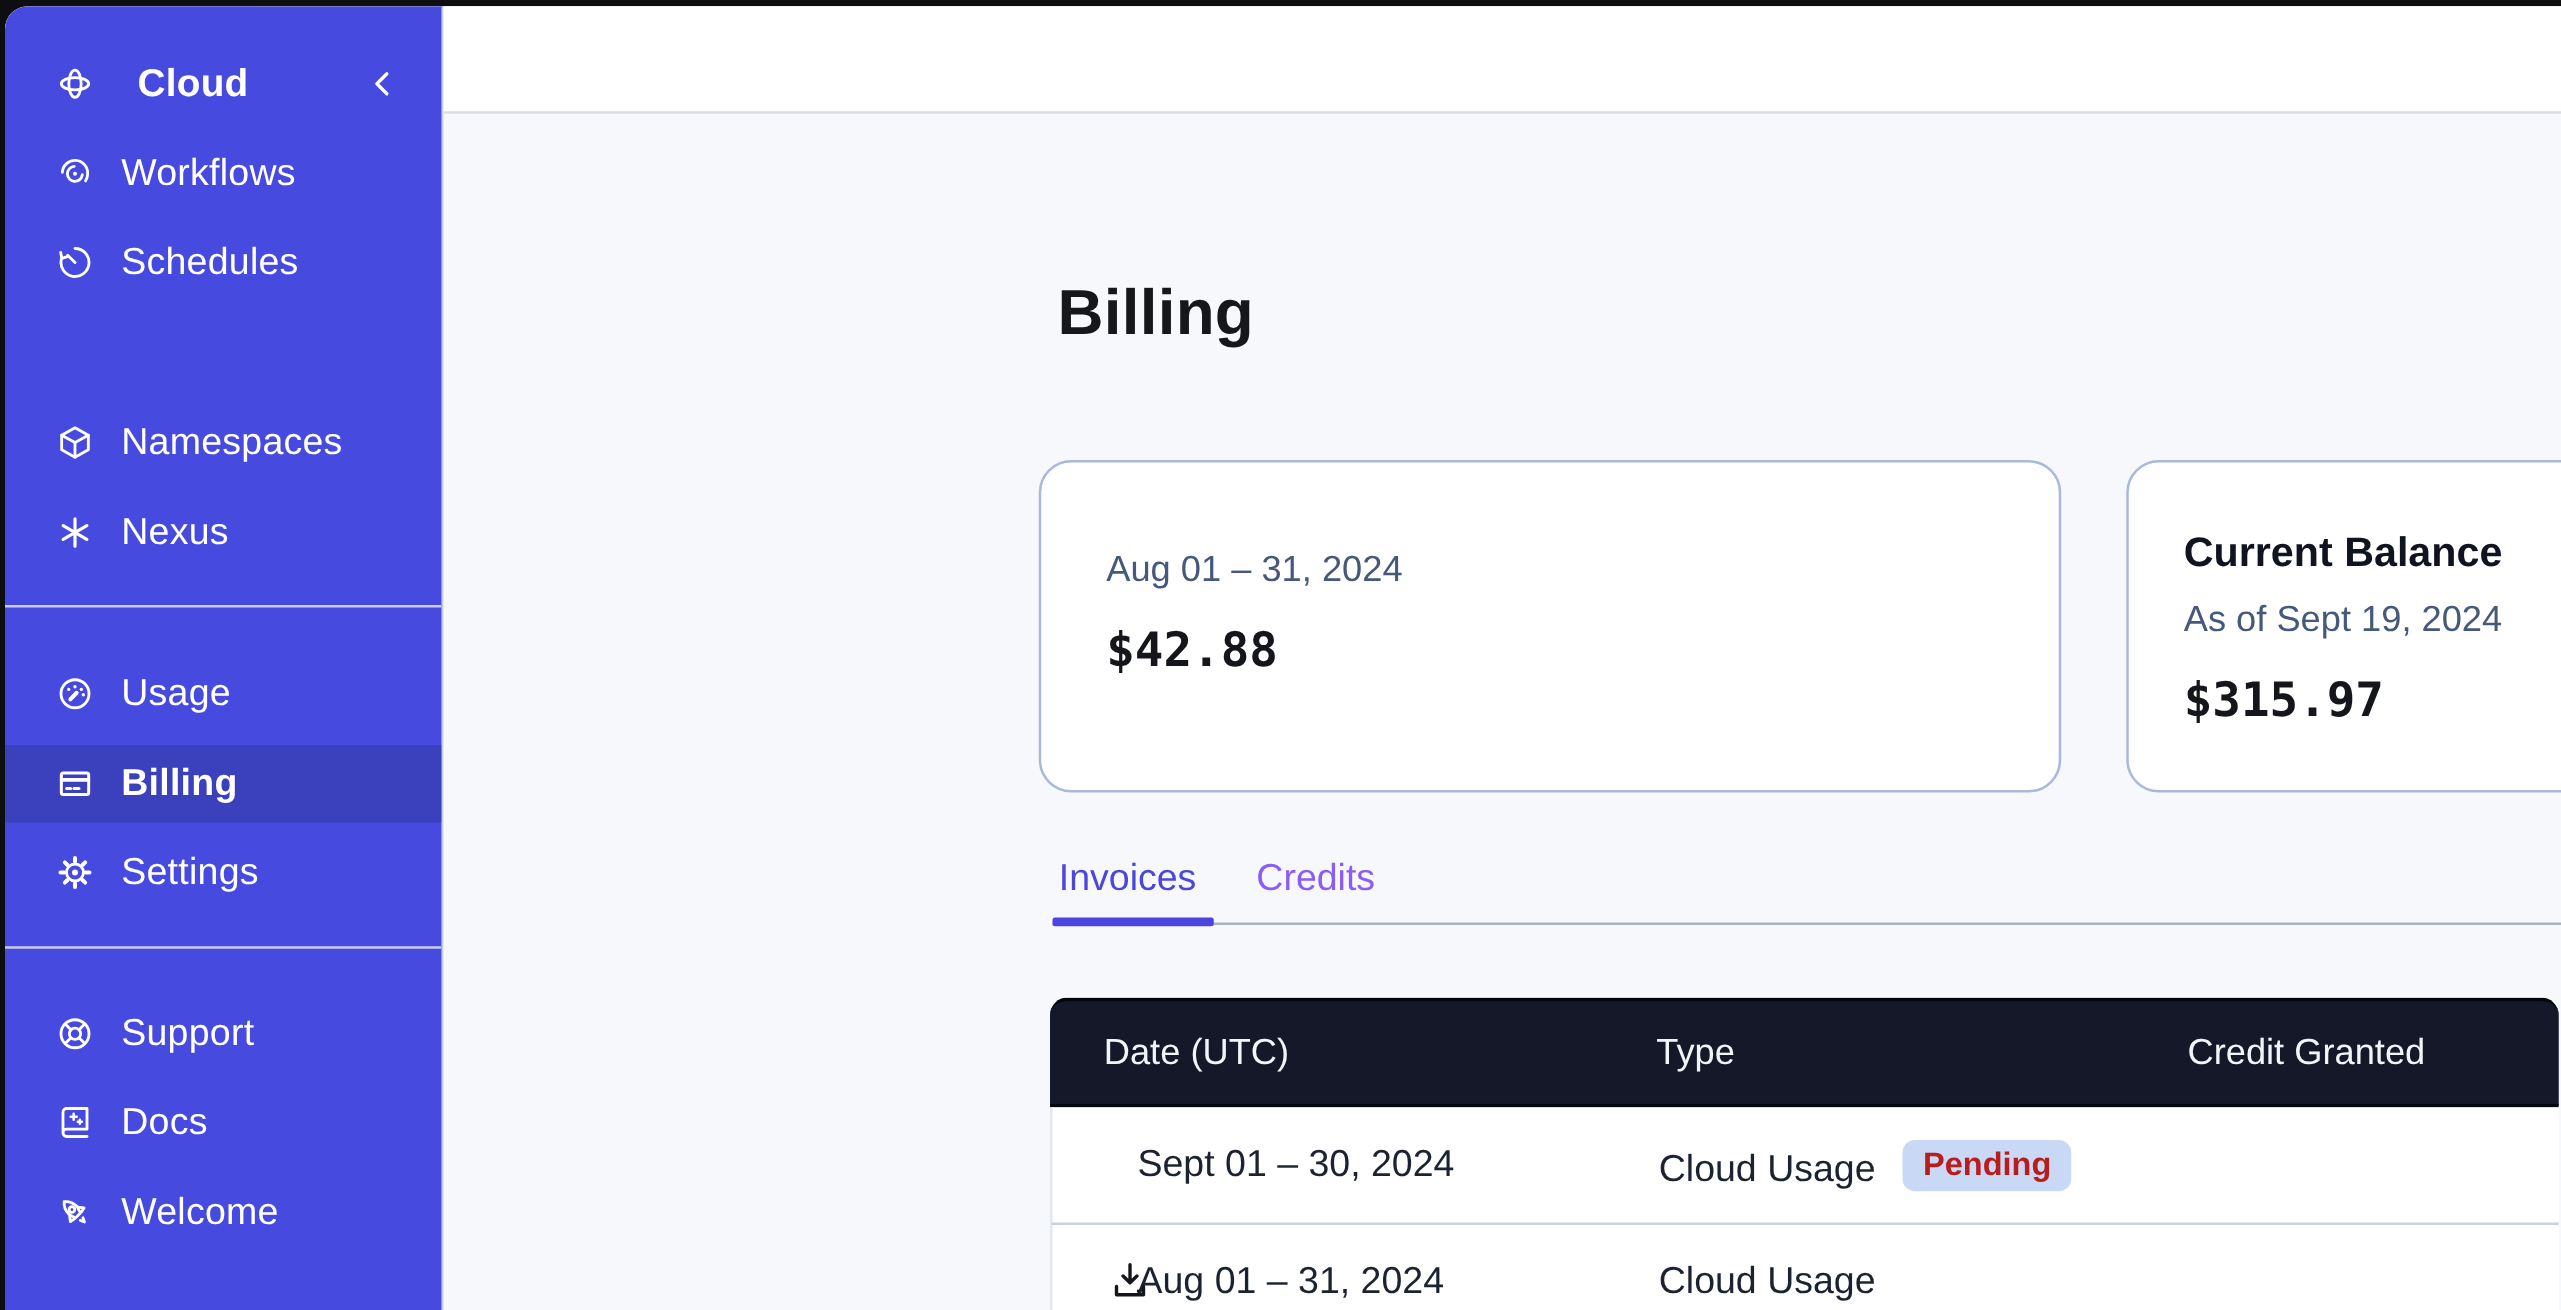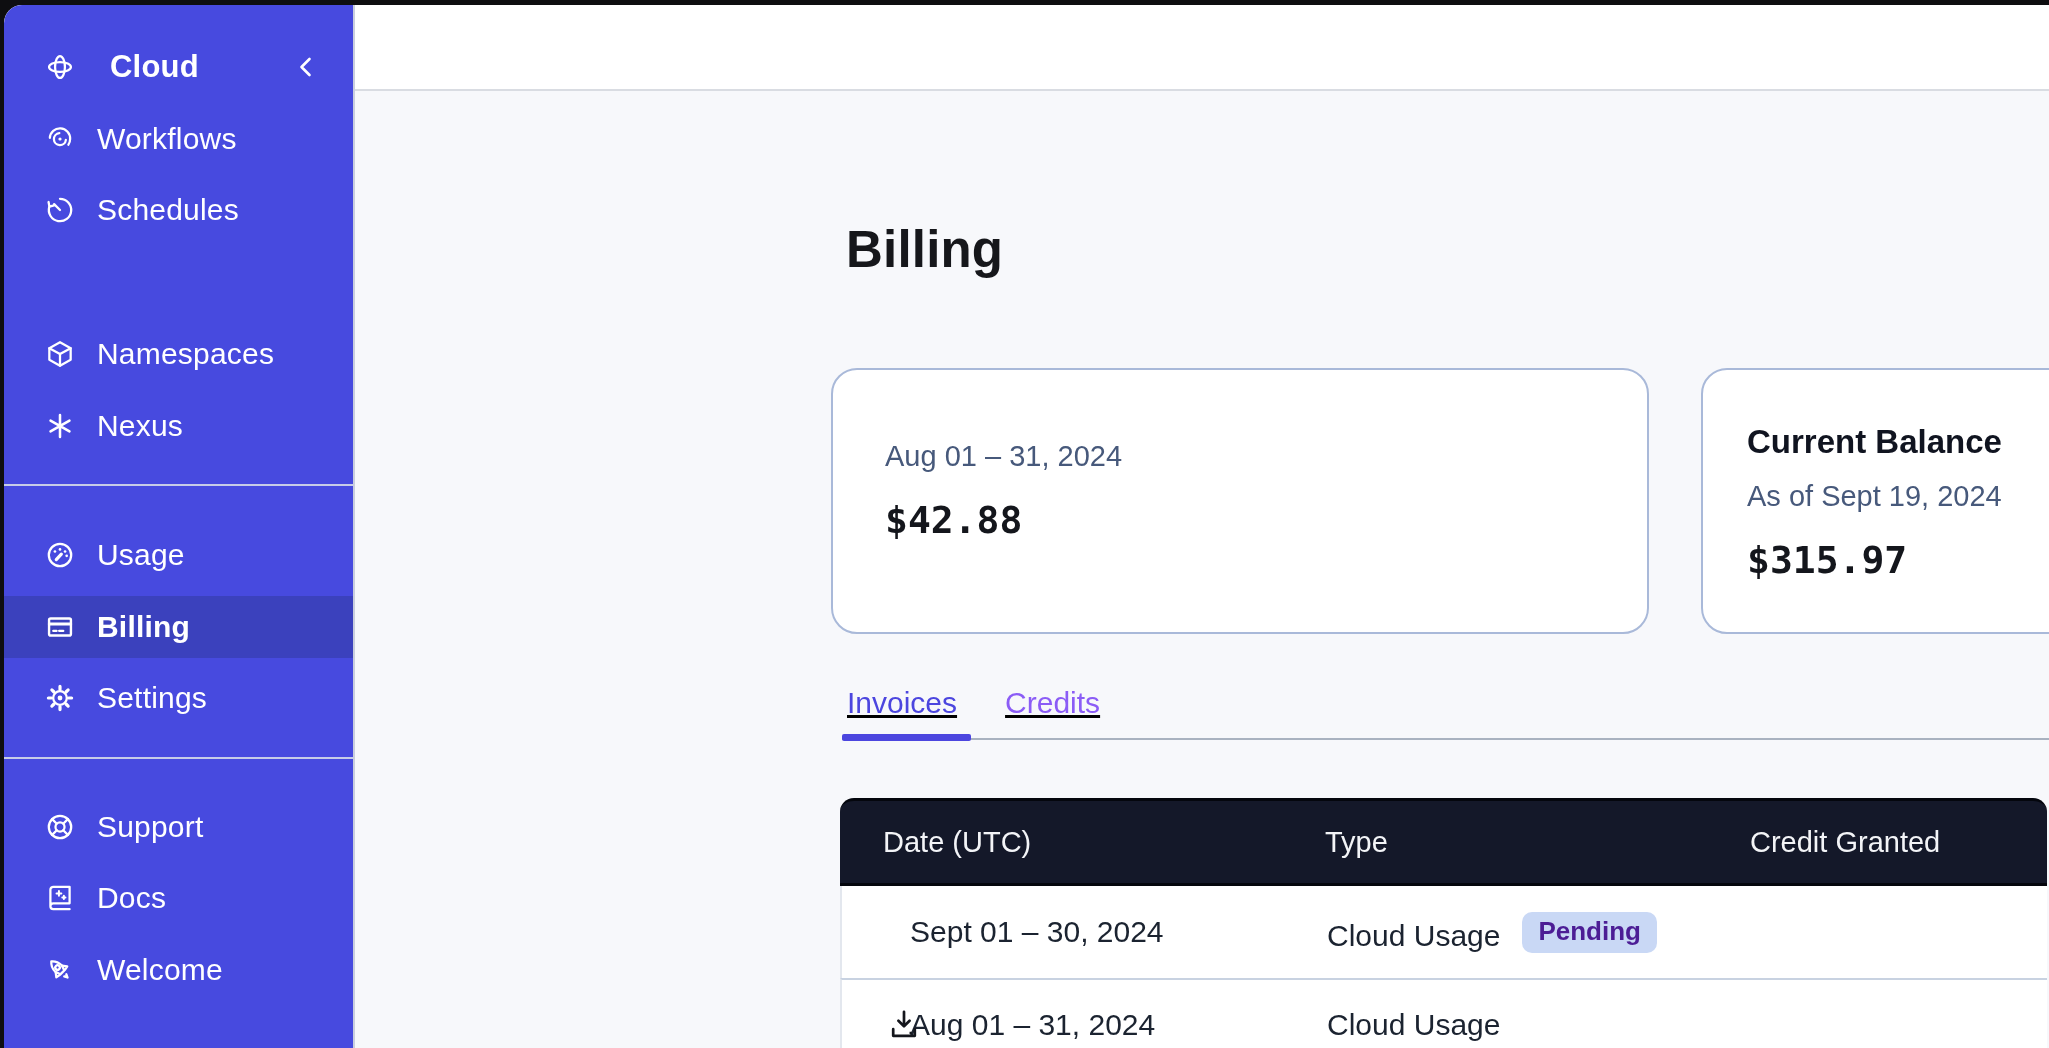--- a/index.html
+++ b/index.html
@@ -32,21 +32,21 @@
 
   .cards{position:absolute;left:476px;top:363px;display:flex;gap:52px;}
   .card{width:818px;height:266px;box-sizing:border-box;background:#fff;
         border:2px solid #A9B9D9;border-radius:26px;padding:52px 40px 0 52px;}
   .card.balance{padding-left:44px;}
   .card-title{font-size:33px;line-height:40px;font-weight:700;color:#101420;}
   .card-period{font-size:29px;line-height:36px;margin-top:16px;color:#47597B;}
   .card-amount{font-family:"DejaVu Sans Mono",monospace;font-size:38px;line-height:48px;
                margin-top:22px;color:#14161C;font-weight:bold;}
 
-  .tabs{position:absolute;left:492px;top:678px;display:flex;gap:48px;text-decoration:underline;}
+  .tabs{position:absolute;left:492px;top:678px;display:flex;gap:48px;}
   .tab{font-size:30px;line-height:40px;font-weight:500;color:#8b5cf6;cursor:pointer;}
   .tab.active{color:#4C46DF;}
   .tab-rule{position:absolute;left:487px;right:0;top:733px;height:2px;background:#A9B2C0;}
   .tab-underline{position:absolute;left:487px;top:729px;width:129px;height:7px;
                  background:#4C46DF;border-radius:2px;}
 
   
   .tbl{position:absolute;left:485px;top:793px;right:2px;}
   .tbl-header{display:grid;grid-template-columns:485px 425px 1fr;align-items:center;
               height:82px;background:#141829;border-top:3px solid #04060D;
@@ -55,21 +55,21 @@
   .th.c1{padding-left:43px;}
   .row{position:relative;display:grid;grid-template-columns:485px 425px 1fr;align-items:center;
        height:92px;background:#FFFFFF;border-left:2px solid #E3E7EE;box-sizing:border-box;}
   .row + .row{border-top:2px solid #C8D2E1;}
   .cell{font-size:30px;color:#1B2330;}
   .cell.c1{padding-left:68px;}
   .cell.c2{display:flex;align-items:flex-end;}
   .dl-btn{position:absolute;left:44px;top:50%;transform:translateY(-50%);
           width:36px;height:36px;cursor:pointer;}
   .badge{margin-left:22px;background:#C9D8F5;border-radius:10px;padding:4px 16px 6px;
-         font-size:26px;font-weight:600;color:#4c1d95;}
+         font-size:26px;font-weight:600;color:#b91c1c;}
 
   svg{overflow:visible;}
 </style>
 </head>
 <body>
 
 <div class="stage">
   <div class="window">
 
     <aside class="sidebar">

